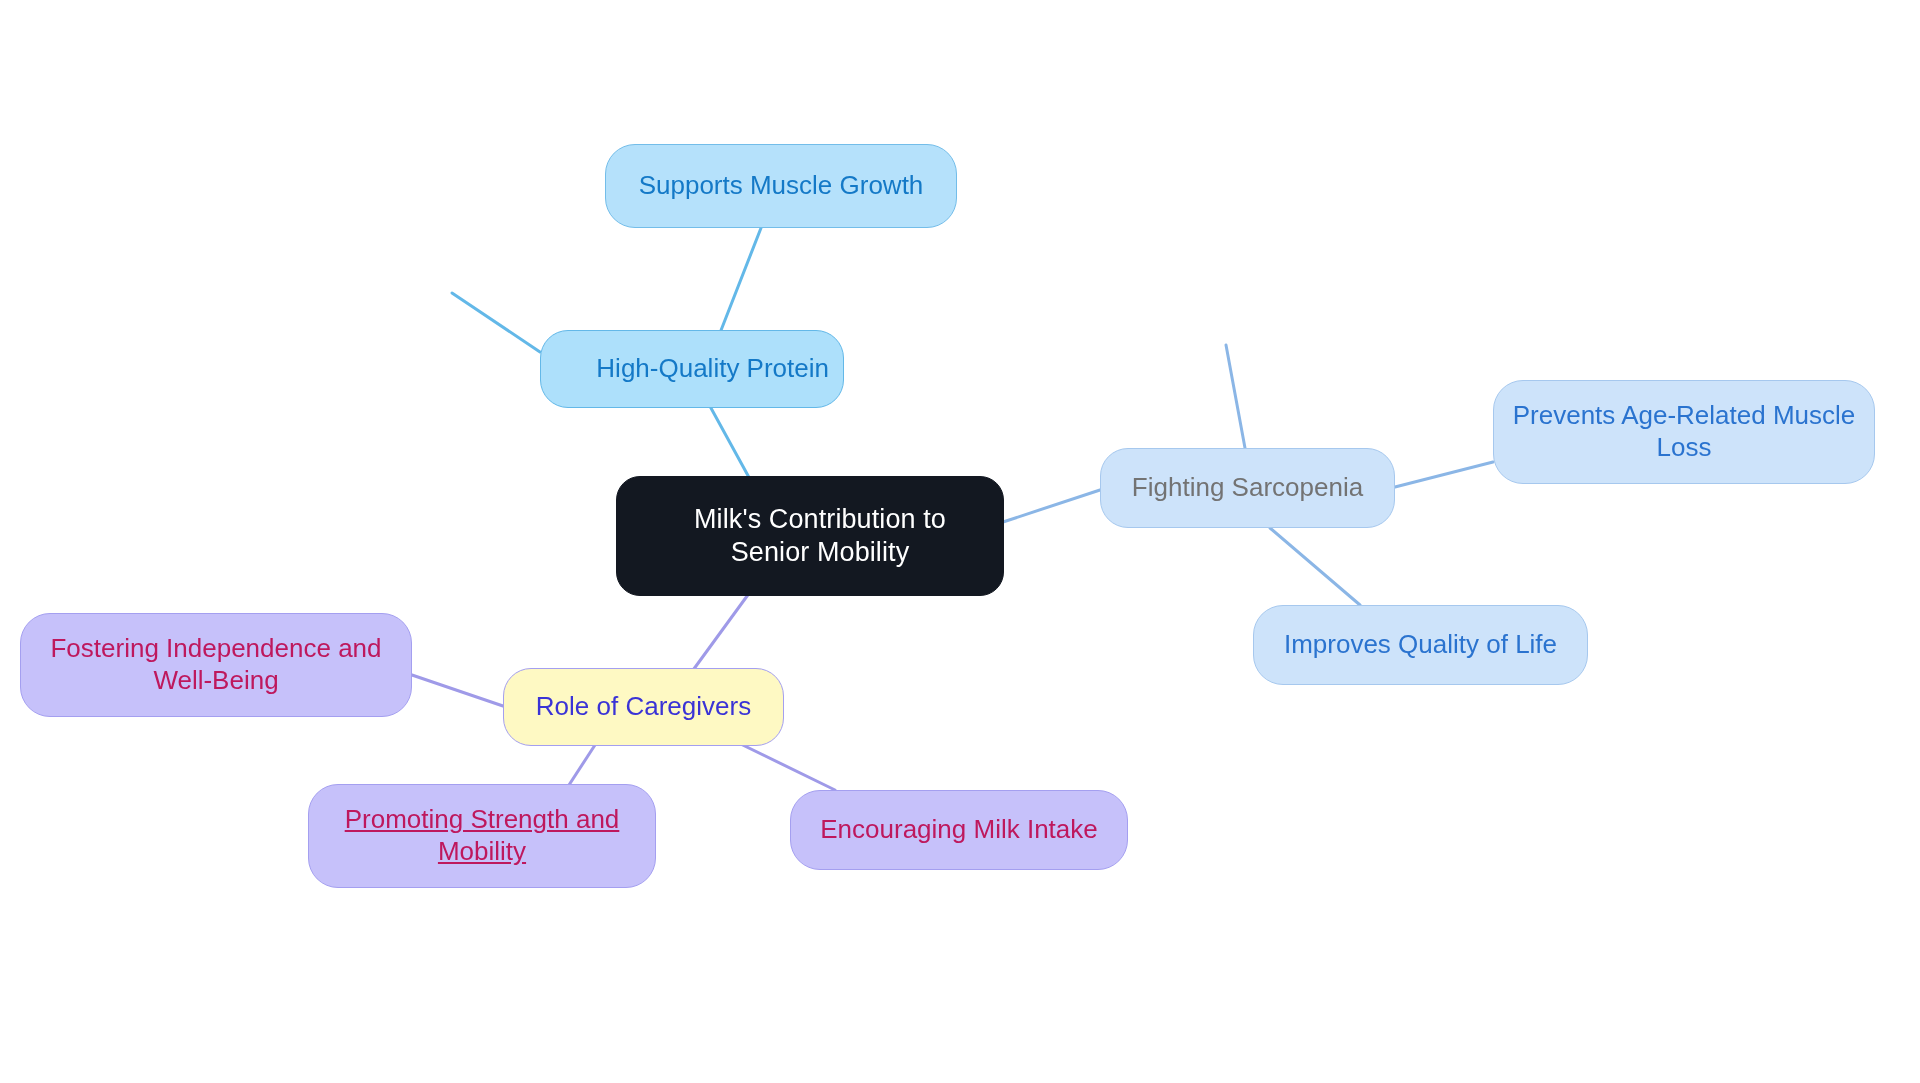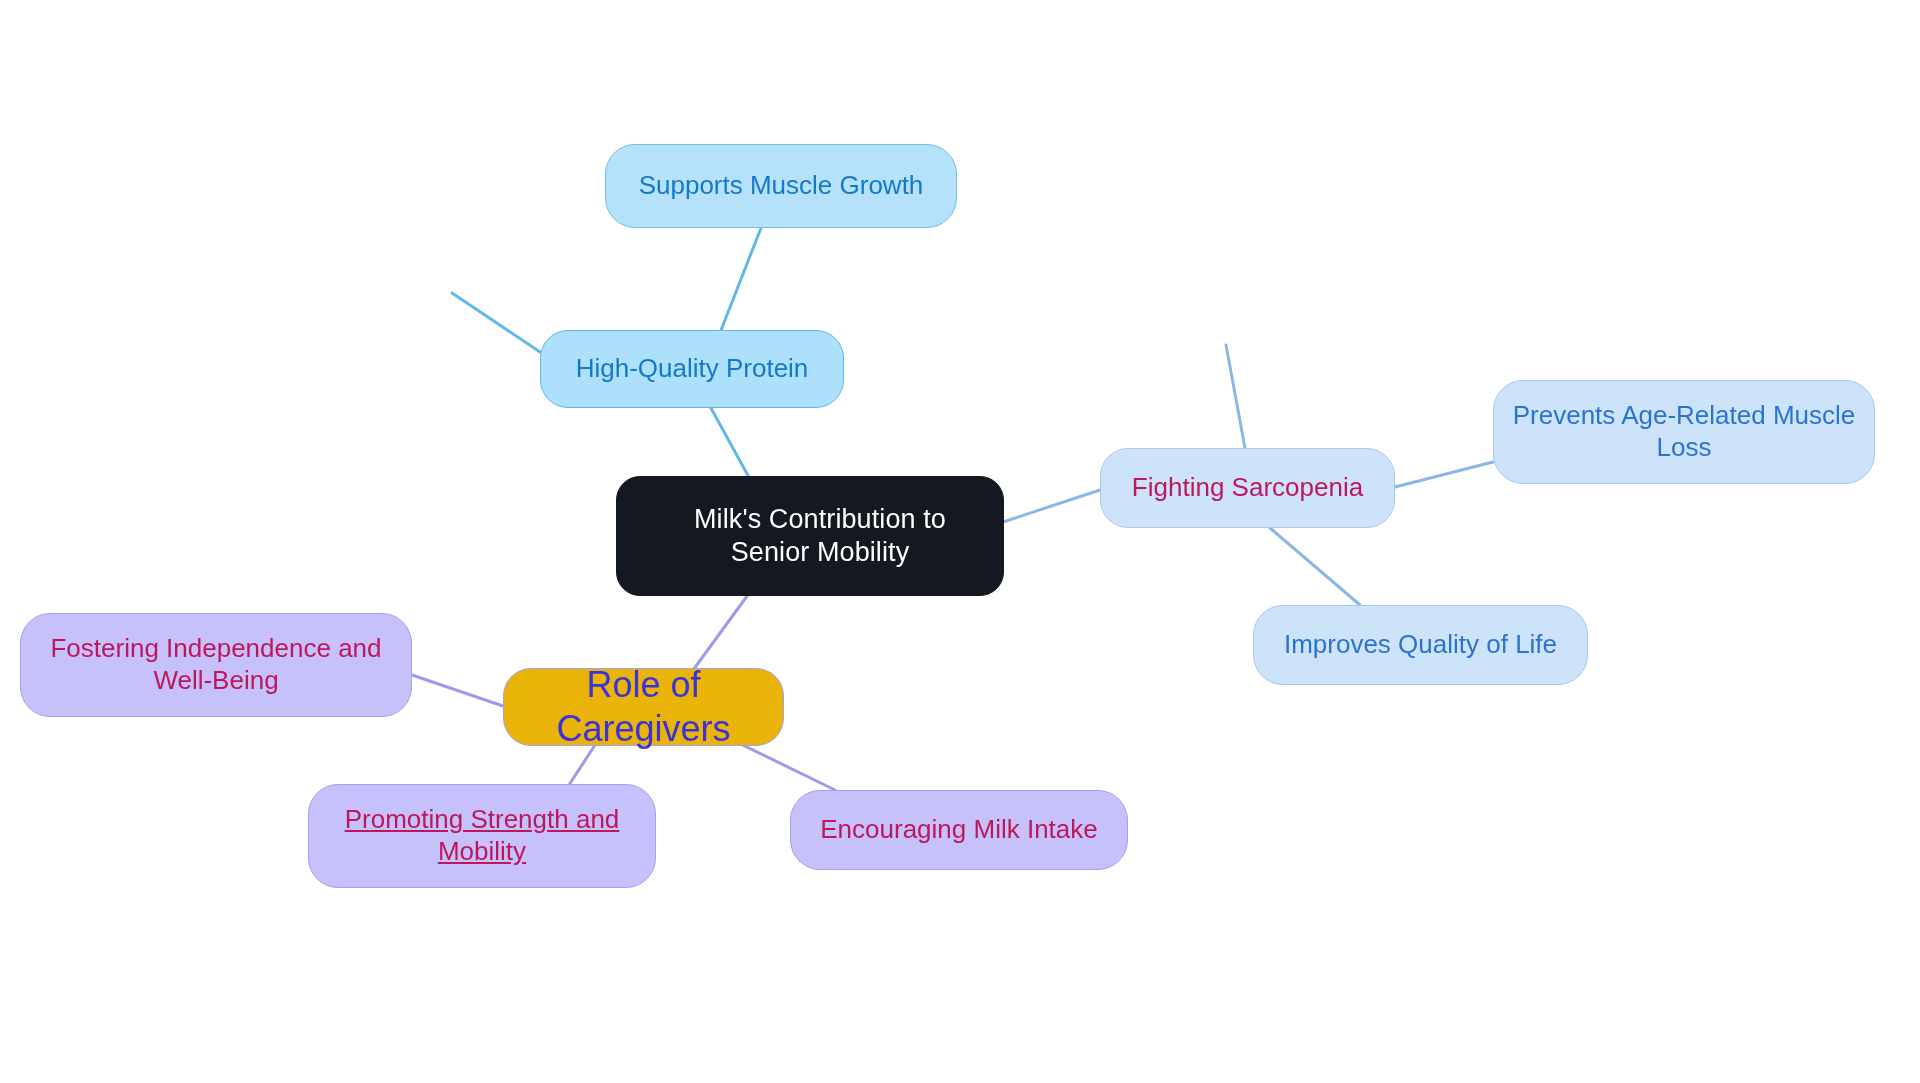--- a/index.html
+++ b/index.html
@@ -56,37 +56,37 @@
   .node-leaf-blue {
     background: #b5e1fb;
     border-color: #73bde9;
     color: #1479c7;
     border-radius: 30px;
     font-size: 26px;
   }
   .node-mid-softblue {
     background: #cde3fa;
     border-color: #a6c8ee;
-    color: #be185d;
+    color: #737373;
     border-radius: 28px;
     font-size: 26px;
   }
   .node-leaf-softblue {
     background: #cde3fa;
     border-color: #a6c8ee;
     color: #2a73cf;
     border-radius: 30px;
     font-size: 26px;
   }
   .node-mid-purple {
-    background: #eab308;
+    background: #fef9c3;
     border-color: #a49ff0;
     color: #3a33d6;
     border-radius: 28px;
-    font-size: 36px;
+    font-size: 26px;
   }
   .node-leaf-purple {
     background: #c6c1fa;
     border-color: #a49ff0;
     color: #be185d;
     border-radius: 30px;
     font-size: 26px;
   }
   .node-label {
     display: block;
@@ -114,21 +114,21 @@
       <line x1="503" y1="706" x2="412" y2="675" stroke="#9f9ae8"></line>
       <line x1="595" y1="745" x2="541" y2="828" stroke="#9f9ae8"></line>
       <line x1="712" y1="730" x2="835" y2="790" stroke="#9f9ae8"></line>
     </g>
   </svg>
 
   <div class="node node-root" style="left:616px; top:476px; width:388px; height:120px;padding-left:20px;">
     <span class="node-label">Milk's Contribution to Senior Mobility</span>
   </div>
 
-  <div class="node node-mid-blue" style="left:540px; top:330px; width:304px; height:78px;">
+  <div class="node node-mid-blue" style="left:540px; top:330px; width:304px; height:78px;justify-content:flex-end;">
     <span class="node-label">High-Quality Protein</span>
   </div>
 
   <div class="node node-leaf-blue" style="left:605px; top:144px; width:352px; height:84px;">
     <span class="node-label">Supports Muscle Growth</span>
   </div>
 
 
   <div class="node node-mid-softblue" style="left:1100px; top:448px; width:295px; height:80px;">
     <span class="node-label">Fighting Sarcopenia</span>

